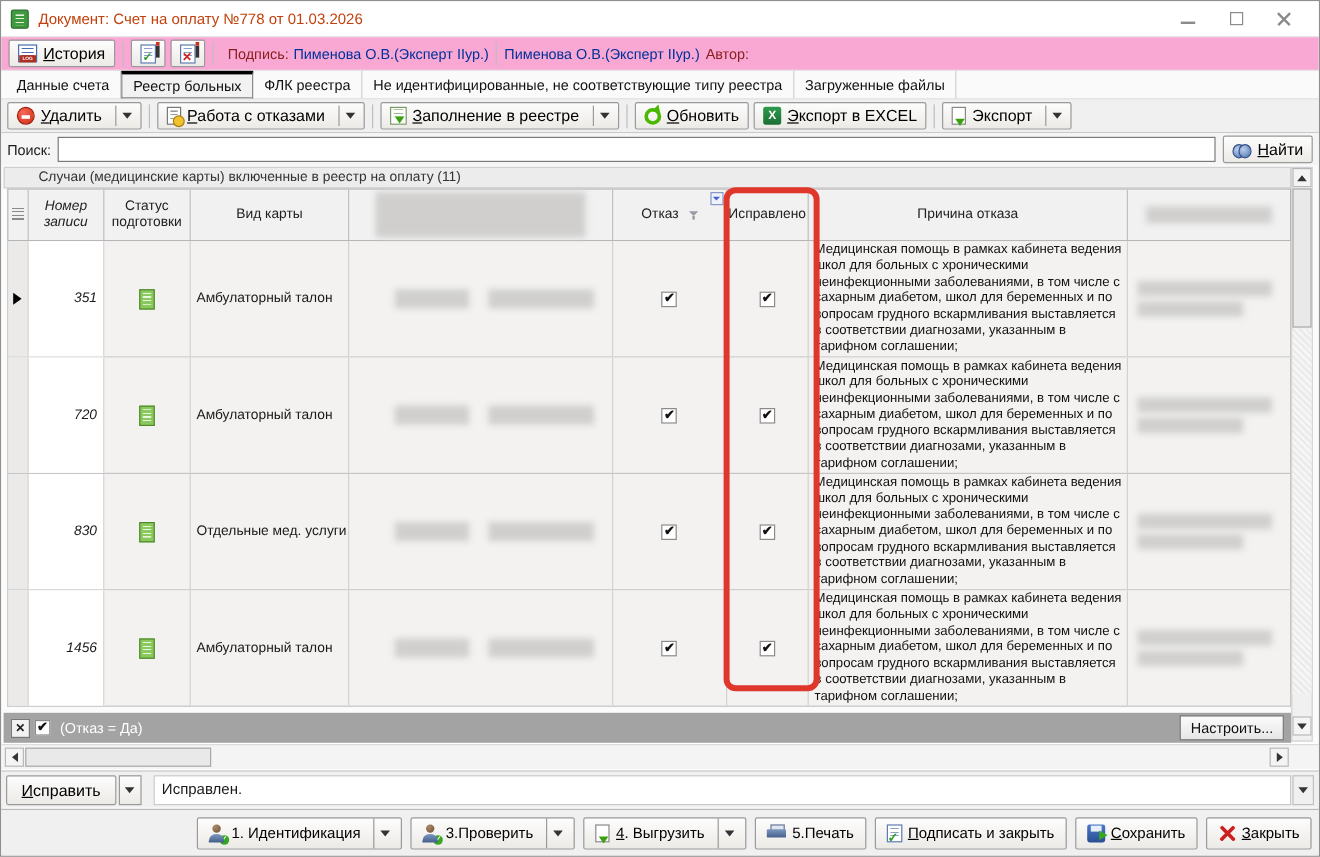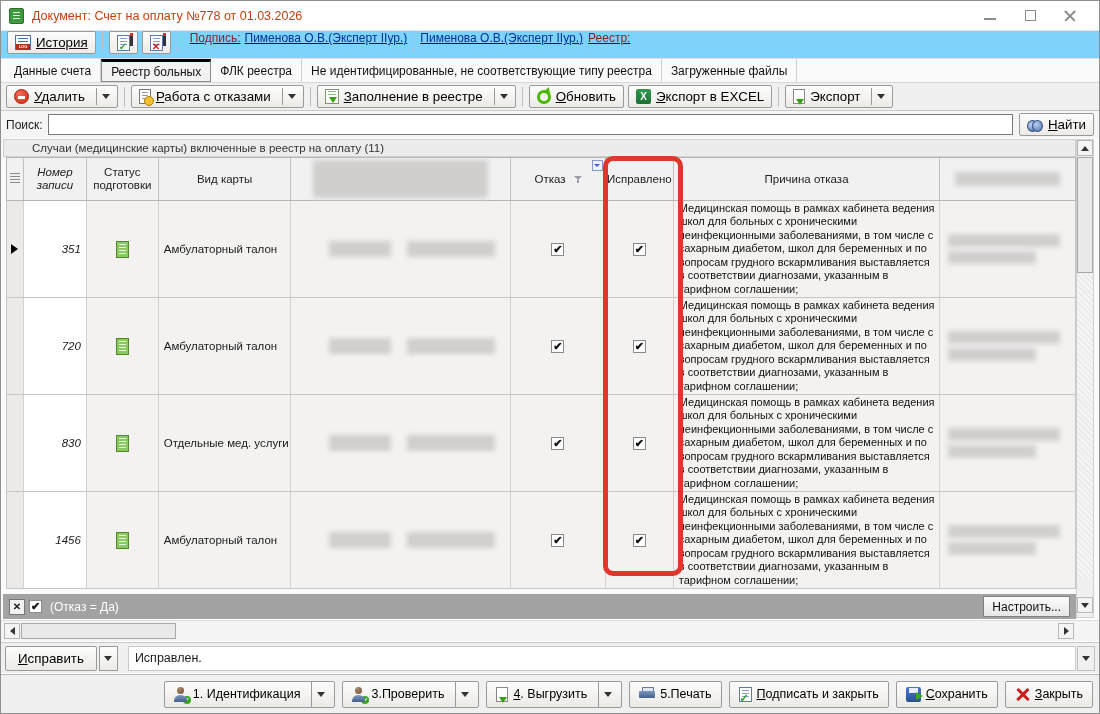--- a/index.html
+++ b/index.html
@@ -19,22 +19,22 @@
   .title-text { color:#c2410c; font-size:12.5px; }
   .win-controls{ margin-left:auto; display:flex; gap:26px; padding-right:14px; color:#8b8b8b;}
   .win-btn{ width:14px; height:14px; display:flex; align-items:center; justify-content:center; font-size:14px; cursor:default;}
   .wb-min{ border-bottom:2px solid #8b8b8b; height:8px; width:12px;}
   .wb-max{ border:1.5px solid #8b8b8b; width:11px; height:11px;}
   .wb-close{ position:relative; width:12px; height:12px;}
   .wb-close::before,.wb-close::after{content:""; position:absolute; left:-1px; top:5px; width:14px; height:1.6px; background:#8b8b8b;}
   .wb-close::before{transform:rotate(45deg);} .wb-close::after{transform:rotate(-45deg);}
 
   
-  .sigbar{ position:absolute; left:0; top:30px; width:100%; height:28px; background:#7dd3fc;
-    display:flex; align-items:flex-start; padding:0 6px; border-bottom:1px solid #e0e0e0;text-decoration:underline;}
+  .sigbar{ position:absolute; left:0; top:30px; width:100%; height:28px; background:#f9a8d4;
+    display:flex; align-items:center; padding:0 6px; border-bottom:1px solid #e0e0e0;}
   .btn{ background:linear-gradient(#fdfdfd,#eceae6); border:1px solid #9a9a9a; border-radius:2px;
     display:inline-flex; align-items:center; gap:5px; padding:2px 7px; height:23px; white-space:nowrap; cursor:default;}
   .vsep{ width:1px; height:20px; background:#bdbdbd; margin:0 6px;}
   .i-history{ width:16px; height:15px; background:#fff; border:1px solid #4a6ea9; position:relative;}
   .i-history::before{content:""; position:absolute; left:2px; top:2px; right:2px; height:7px;
     background:repeating-linear-gradient(#4a6ea9 0 1px, transparent 1px 3px);}
   .i-history::after{content:"LOG"; position:absolute; left:0; right:0; bottom:-1px; height:6px; background:#b03020; color:#fff;
     font-size:4px; line-height:6px; text-align:center; font-weight:bold;}
   .i-doc{ width:13px; height:16px; background:#fff; border:1px solid #5a7ab0; position:relative;}
   .i-doc::before{content:""; position:absolute; left:2px; top:2px; right:2px; height:8px;
@@ -226,21 +226,21 @@
     <span class="i-doc">
         <span class="mark mark-no">✕</span>
         <span class="pin"></span>
       </span>
   </button>
   <span class="vsep"></span>
   <span class="sig-label">Подпись:</span>
   <span class="sig-name">Пименова О.В.(Эксперт IIур.)</span>
   <span class="vsep"></span>
   <span class="sig-name">Пименова О.В.(Эксперт IIур.)</span>
-  <span class="author-label">Реестр:</span>
+  <span class="author-label">Автор:</span>
 </div>
 
 <div class="tabsrow" id="tabs-container">
     <div class="tab">
       <span>Данные счета</span>
     </div>
     <div class="tab active">
       <span>Реестр больных</span>
     </div>
     <div class="tab">

